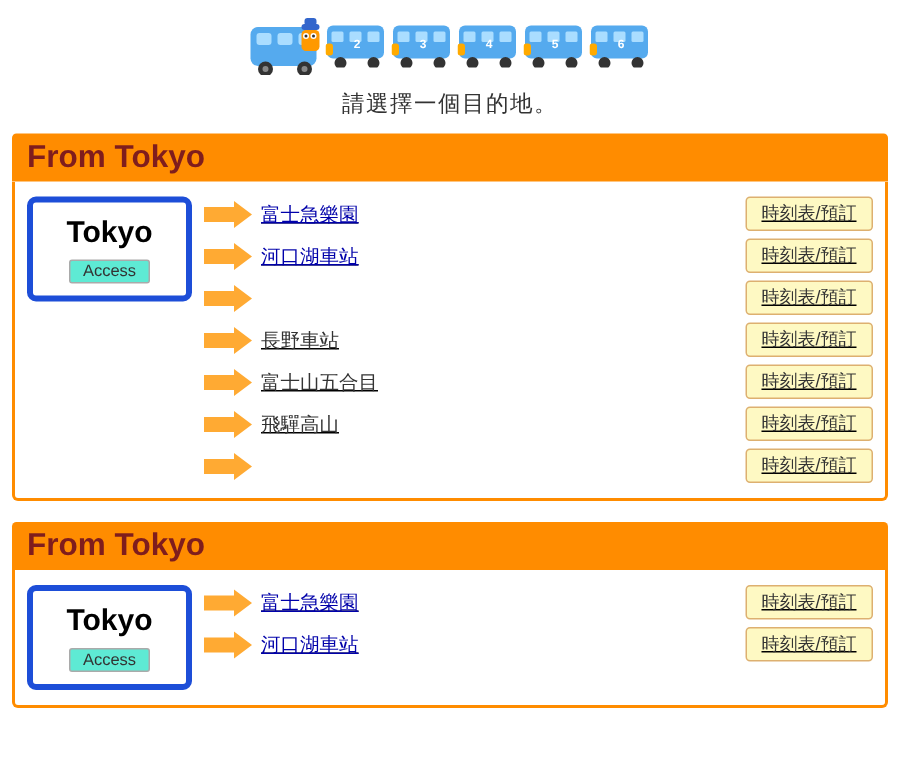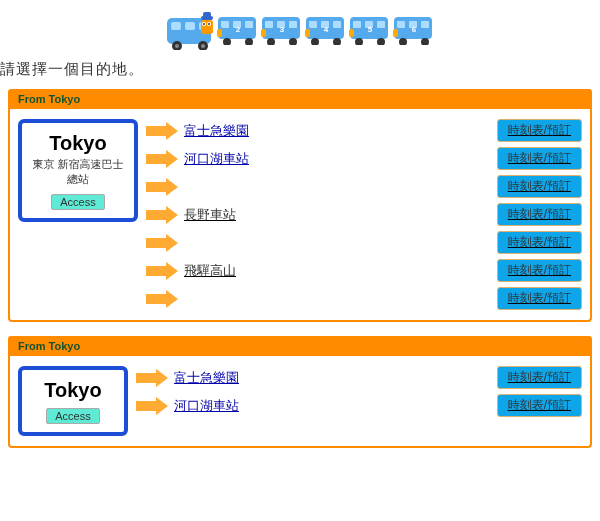--- a/index.html
+++ b/index.html
@@ -15,38 +15,38 @@
     .top-banner {
       display: flex;
       justify-content: center;
       align-items: center;
       padding: 10px 0 6px 0;
       gap: 2px;
     }
 
     
     .subtitle {
-      text-align: left;
+      text-align: center;
       font-size: 15px;
       color: #333;
       margin: 4px 0 10px 0;
       letter-spacing: 1px;
     }
 
     
     .section-wrapper {
       padding: 0 8px;
     }
 
     
     .from-header {
       background: #ff8c00;
-      color: #14532d;
+      color: #7f1d1d;
       font-weight: bold;
-      font-size: 11px;
+      font-size: 21px;
       padding: 4px 10px;
       border-radius: 3px 3px 0 0;
     }
 
     
     .section-box {
       border: 2px solid #ff8c00;
       border-top: none;
       border-radius: 0 0 4px 4px;
       padding: 10px 8px;
@@ -117,21 +117,21 @@
     }
     .destination-text {
       color: #333;
       font-size: 13px;
       min-width: 90px;
     }
 
     .schedule-btn {
       margin-left: auto;
       border: 1px solid #ddb070;
-      background: #0ea5e9;
+      background: #fef9c3;
       font-size: 12px;
       padding: 2px 10px;
       cursor: pointer;
       border-radius: 3px;
       color: #333;
       white-space: nowrap;
       min-width: 80px;
       text-align: center;
     }
 
@@ -228,21 +228,20 @@
 <div class="subtitle">請選擇一個目的地。</div>
 
 <div class="section-wrapper">
 
   <div>
     <div class="from-header">From  Tokyo</div>
     <div class="section-box">
 
       <div class="station-card">
         <div class="station-name-en">Tokyo</div>
-        <div class="station-name-cn">東京 新宿高速巴士總站</div>
         <button class="access-btn">Access</button>
       </div>
 
       <div class="routes-list">
 
         <div class="route-row">
           <svg class="arrow-svg" viewBox="0 0 32 20">
             <polygon points="0,5 20,5 20,1 32,10 20,19 20,15 0,15" fill="#ffaa33"></polygon>
           </svg>
           <a class="destination-link">富士急樂園</a>
@@ -269,20 +268,21 @@
             <polygon points="0,5 20,5 20,1 32,10 20,19 20,15 0,15" fill="#ffaa33"></polygon>
           </svg>
           <span class="destination-text">長野車站</span>
           <button class="schedule-btn">時刻表/預訂</button>
         </div>
 
         <div class="route-row">
           <svg class="arrow-svg" viewBox="0 0 32 20">
             <polygon points="0,5 20,5 20,1 32,10 20,19 20,15 0,15" fill="#ffaa33"></polygon>
           </svg>
+          <span class="destination-text">富士山五合目</span>
           <button class="schedule-btn">時刻表/預訂</button>
         </div>
 
         <div class="route-row">
           <svg class="arrow-svg" viewBox="0 0 32 20">
             <polygon points="0,5 20,5 20,1 32,10 20,19 20,15 0,15" fill="#ffaa33"></polygon>
           </svg>
           <span class="destination-text">飛驒高山</span>
           <button class="schedule-btn">時刻表/預訂</button>
         </div>

